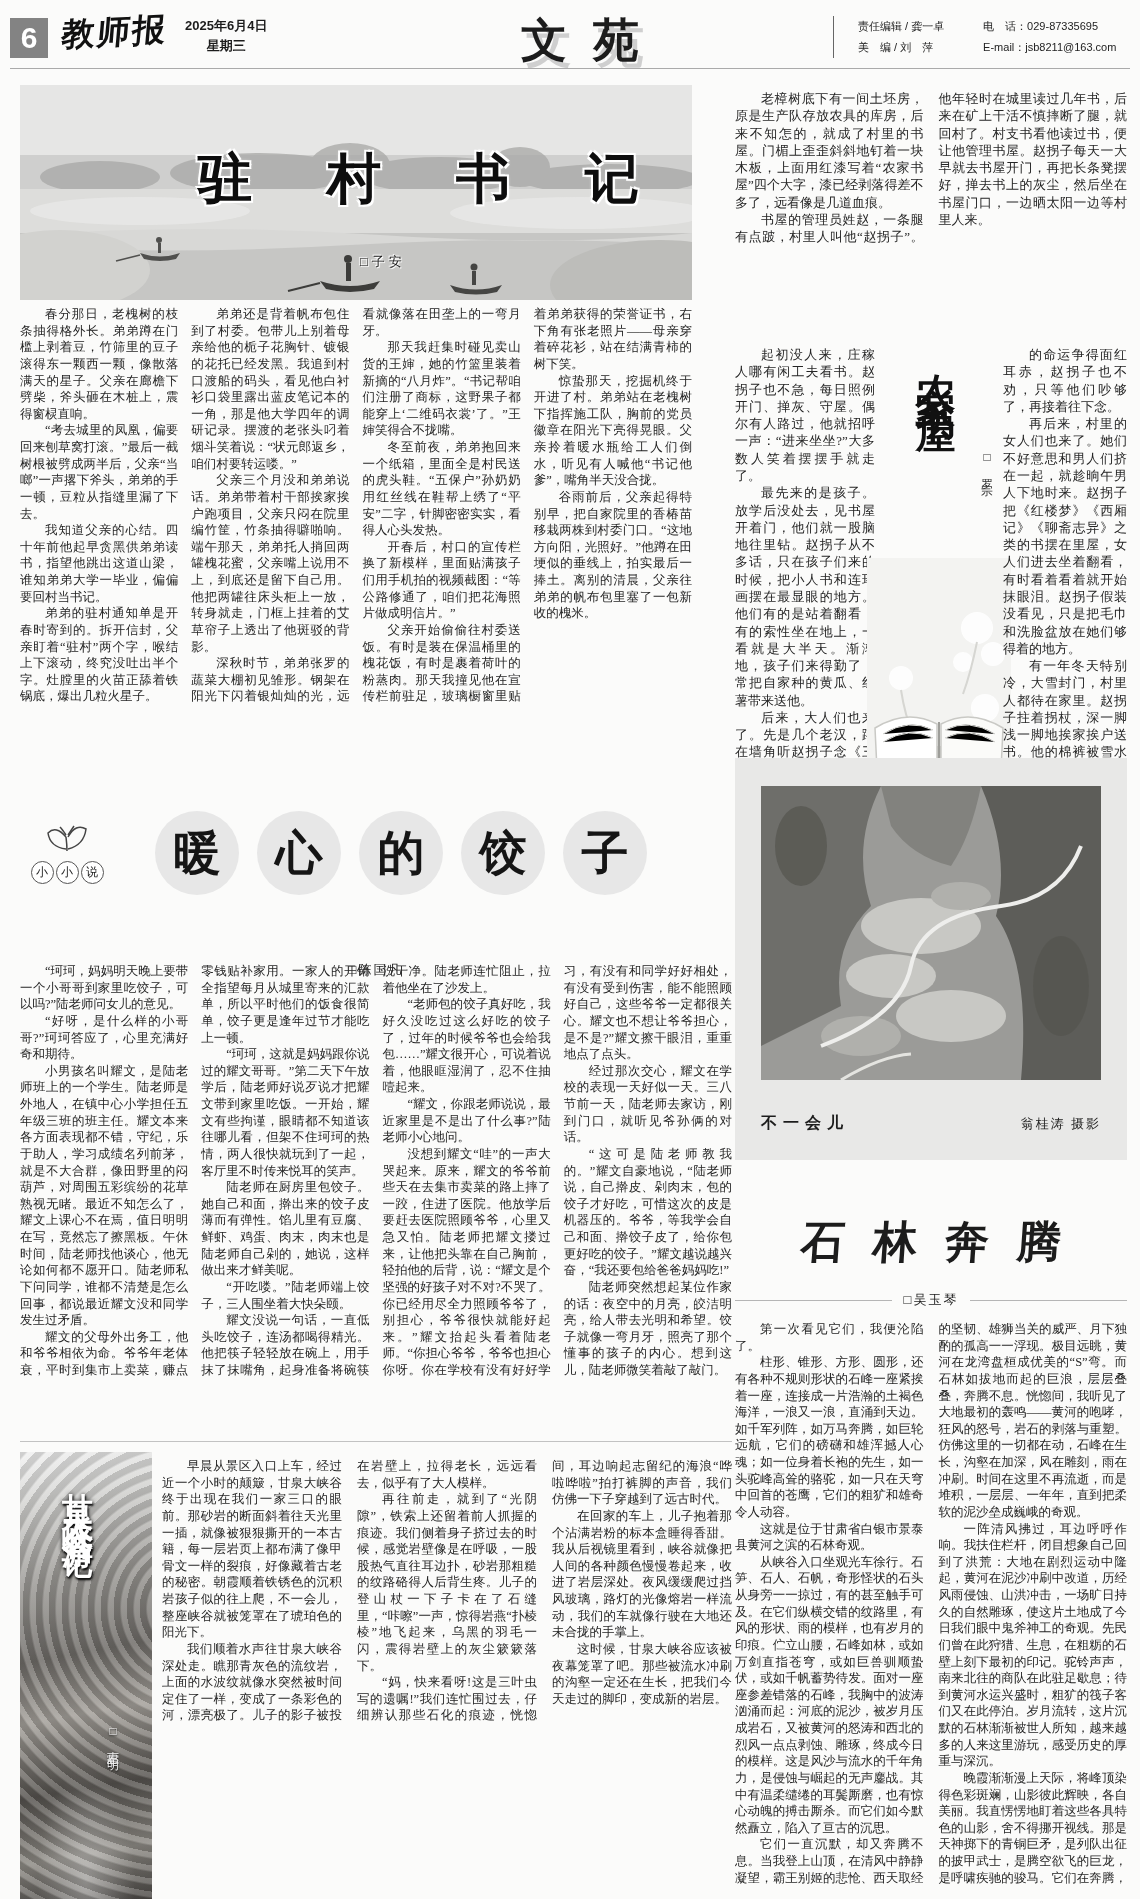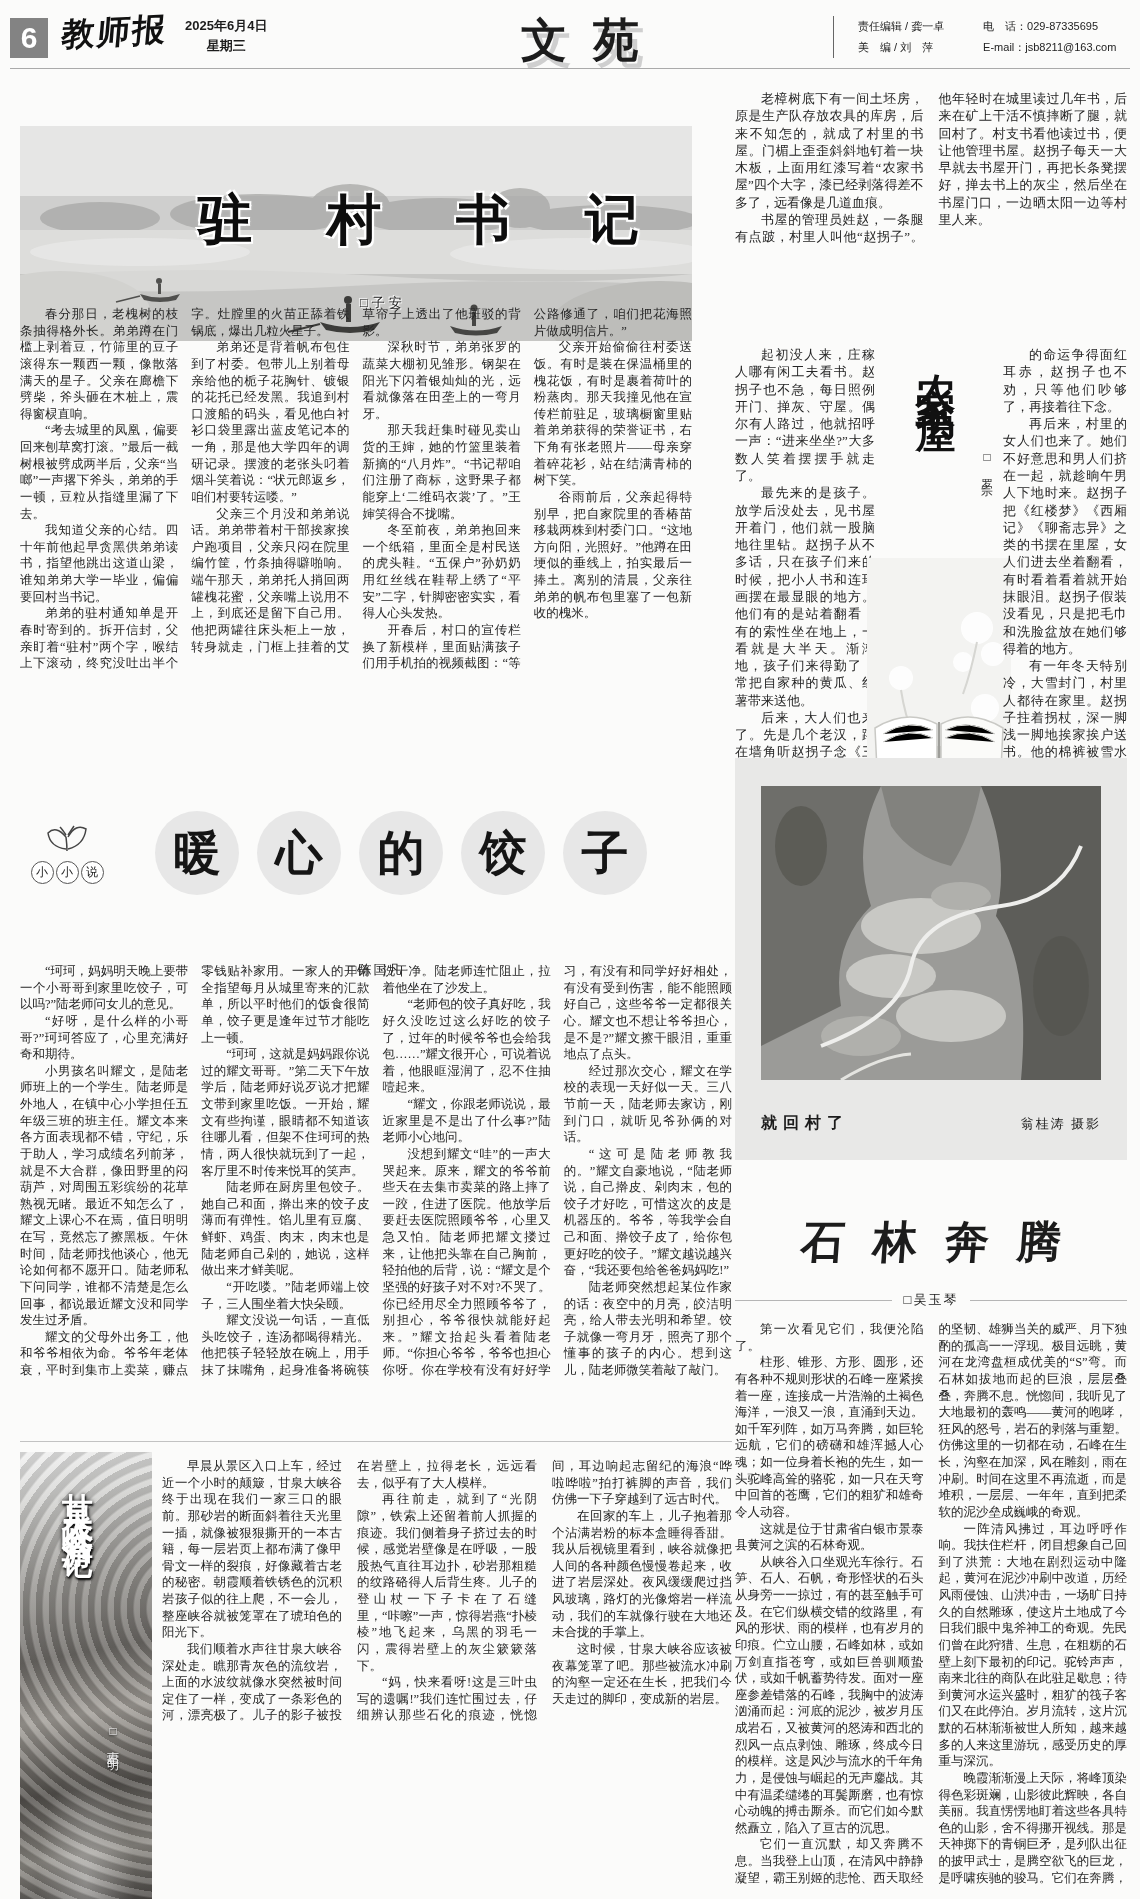--- a/index.html
+++ b/index.html
@@ -20,21 +20,21 @@
   .hdr-info{position:absolute;right:0;top:8px;width:272px;height:42px;border-left:1px solid #666;
             padding-left:24px;font-size:11px;font-family:"Liberation Sans",sans-serif;
             display:grid;grid-template-columns:46% 54%;align-content:space-between;color:#222;}
   .hdr-info span{white-space:nowrap;line-height:1.9;}
   .hdr-rule{position:absolute;left:10px;right:10px;top:68px;border-top:1px solid #aaa;}
   
   .cols p,.blk p{margin:0;text-indent:2em;}
   .cols,.blk{font-size:12.5px;line-height:1.33;text-align:justify;overflow:hidden;color:#252525;}
   
   .zhucun{position:absolute;left:20px;top:80px;width:712px;height:712px;}
-  .zc-photo{position:absolute;left:0;top:5px;width:672px;height:215px;overflow:hidden;margin-top:41px;}
+  .zc-photo{position:absolute;left:0;top:5px;width:672px;height:215px;overflow:hidden;}
   .zc-title{position:absolute;left:178px;top:58px;font-size:54px;font-weight:bold;
             letter-spacing:30px;white-space:nowrap;color:#0d0d0d;
             font-family:"Liberation Sans",sans-serif;
             text-shadow:0 0 4px #fff,2px 2px 0 #fff,-2px -2px 0 #fff,2px -2px 0 #fff,-2px 2px 0 #fff;}
   .zc-byline{position:absolute;left:300px;top:168px;font-size:13px;color:#1a1a1a;
              letter-spacing:4px;text-shadow:0 0 3px #fff,1px 1px 0 #fff,-1px -1px 0 #fff;padding-left:40px;}
   .zc-body{position:absolute;left:0;top:226px;width:672px;height:484px;column-count:4;column-gap:13px;}
   
   .nongjia{position:absolute;left:735px;top:80px;width:392px;height:712px;}
   .nj-rowA{position:absolute;left:0;top:10px;width:100%;height:248px;column-count:2;column-gap:15px;font-size:13px;}
@@ -156,20 +156,21 @@
         <p>“考去城里的凤凰，偏要回来刨草窝打滚。”最后一截树根被劈成两半后，父亲“当啷”一声撂下斧头，弟弟的手一顿，豆粒从指缝里漏了下去。</p>
         <p>我知道父亲的心结。四十年前他起早贪黑供弟弟读书，指望他跳出这道山梁，谁知弟弟大学一毕业，偏偏要回村当书记。</p>
         <p>弟弟的驻村通知单是开春时寄到的。拆开信封，父亲盯着“驻村”两个字，喉结上下滚动，终究没吐出半个字。灶膛里的火苗正舔着铁锅底，爆出几粒火星子。</p>
         <p>弟弟还是背着帆布包住到了村委。包带儿上别着母亲给他的栀子花胸针、镀银的花托已经发黑。我追到村口渡船的码头，看见他白衬衫口袋里露出蓝皮笔记本的一角，那是他大学四年的调研记录。摆渡的老张头叼着烟斗笑着说：“状元郎返乡，咱们村要转运喽。”</p>
         <p>父亲三个月没和弟弟说话。弟弟带着村干部挨家挨户跑项目，父亲只闷在院里编竹筐，竹条抽得噼啪响。端午那天，弟弟托人捎回两罐槐花蜜，父亲嘴上说用不上，到底还是留下自己用。他把两罐往床头柜上一放，转身就走，门框上挂着的艾草帘子上透出了他斑驳的背影。</p>
         <p>深秋时节，弟弟张罗的蔬菜大棚初见雏形。钢架在阳光下闪着银灿灿的光，远看就像落在田垄上的一弯月牙。</p>
         <p>那天我赶集时碰见卖山货的王婶，她的竹篮里装着新摘的“八月炸”。“书记帮咱们注册了商标，这野果子都能穿上‘二维码衣裳’了。”王婶笑得合不拢嘴。</p>
         <p>冬至前夜，弟弟抱回来一个纸箱，里面全是村民送的虎头鞋。“五保户”孙奶奶用红丝线在鞋帮上绣了“平安”二字，针脚密密实实，看得人心头发热。</p>
         <p>开春后，村口的宣传栏换了新模样，里面贴满孩子们用手机拍的视频截图：“等公路修通了，咱们把花海照片做成明信片。”</p>
         <p>父亲开始偷偷往村委送饭。有时是装在保温桶里的槐花饭，有时是裹着荷叶的粉蒸肉。那天我撞见他在宣传栏前驻足，玻璃橱窗里贴着弟弟获得的荣誉证书，右下角有张老照片——母亲穿着碎花衫，站在结满青柿的树下笑。</p>
+        <p>惊蛰那天，挖掘机终于开进了村。弟弟站在老槐树下指挥施工队，胸前的党员徽章在阳光下亮得晃眼。父亲拎着暖水瓶给工人们倒水，听见有人喊他“书记他爹”，嘴角半天没合拢。</p>
         <p>谷雨前后，父亲起得特别早，把自家院里的香椿苗移栽两株到村委门口。“这地方向阳，光照好。”他蹲在田埂似的垂线上，拍实最后一捧土。离别的清晨，父亲往弟弟的帆布包里塞了一包新收的槐米。</p>
       </div>
   </div>
 
   <div class="nongjia">
     <div class="nj-rowA blk">
         <p>老樟树底下有一间土坯房，原是生产队存放农具的库房，后来不知怎的，就成了村里的书屋。门楣上歪歪斜斜地钉着一块木板，上面用红漆写着“农家书屋”四个大字，漆已经剥落得差不多了，远看像是几道血痕。</p>
         <p>书屋的管理员姓赵，一条腿有点跛，村里人叫他“赵拐子”。他年轻时在城里读过几年书，后来在矿上干活不慎摔断了腿，就回村了。村支书看他读过书，便让他管理书屋。赵拐子每天一大早就去书屋开门，再把长条凳摆好，掸去书上的灰尘，然后坐在书屋门口，一边晒太阳一边等村里人来。</p>
       </div>
     <div class="nj-left blk">
@@ -276,21 +277,21 @@
         </g>
         <path d="M60 260 Q 140 230 150 180 Q 160 130 240 120 Q 300 112 320 60" stroke="#eeeeec" stroke-width="4" fill="none"></path>
         <path d="M80 294 Q 120 270 150 268" stroke="#e4e4e0" stroke-width="3" fill="none"></path>
         <g fill="#54544f" opacity="0.7">
           <ellipse cx="40" cy="60" rx="26" ry="40"></ellipse>
             <ellipse cx="300" cy="200" rx="28" ry="50"></ellipse>
         </g>
       </svg>
     </div>
     <div class="fl-cap">
-      <span class="t">就回村了</span>
+      <span class="t">不一会儿</span>
       <span class="c">翁桂涛 摄影</span>
     </div>
   </div>
 
   <div class="shilin">
     <div class="sl-title">石林奔腾</div>
     <div class="sl-byrow">
       <span class="ln"></span>
       <span class="by">□吴玉琴</span>
       <span class="ln"></span>

